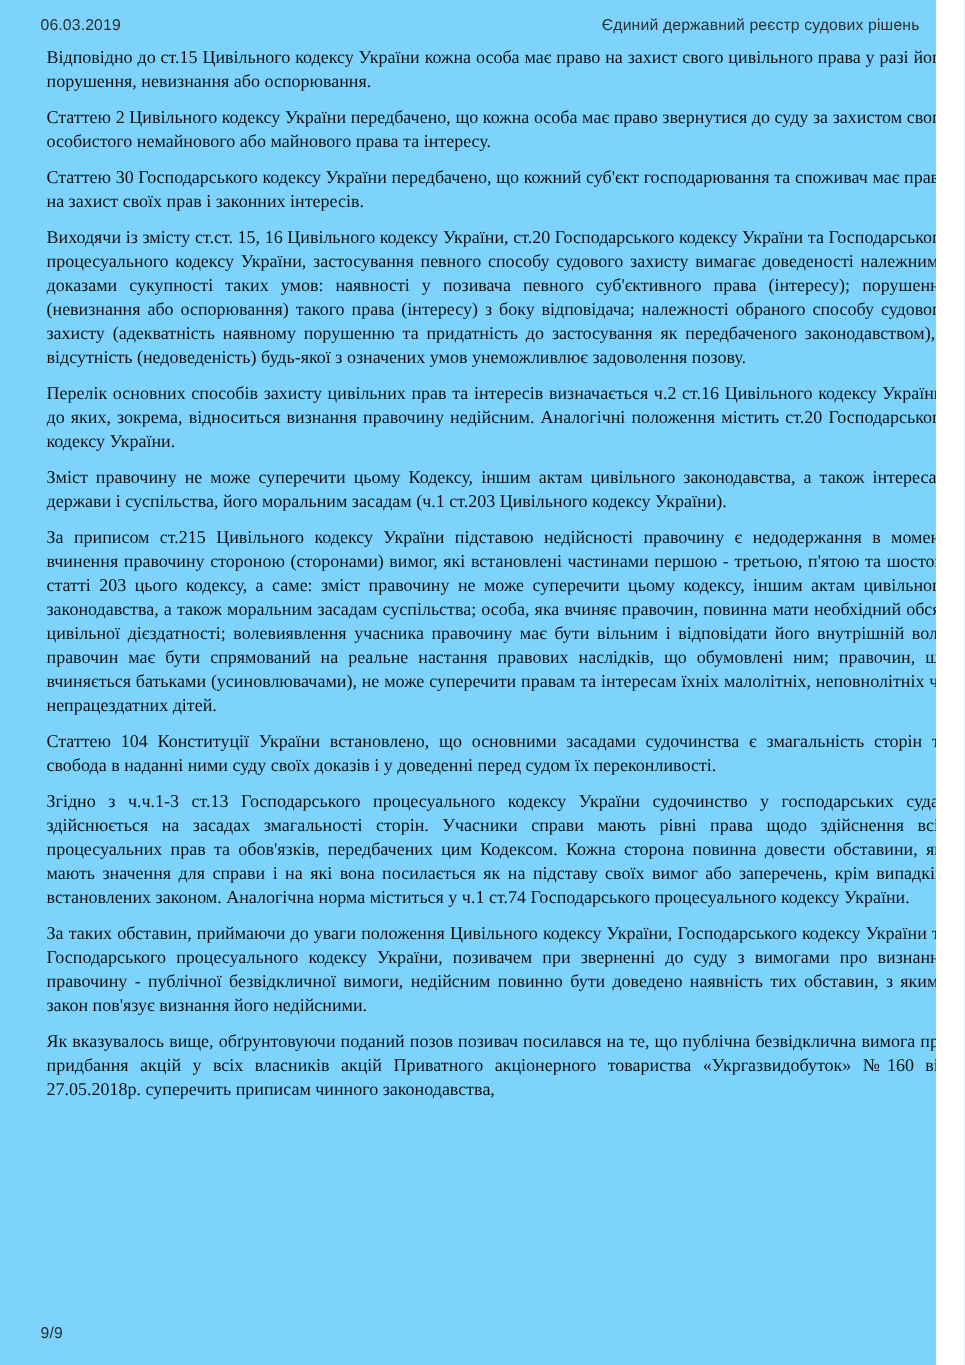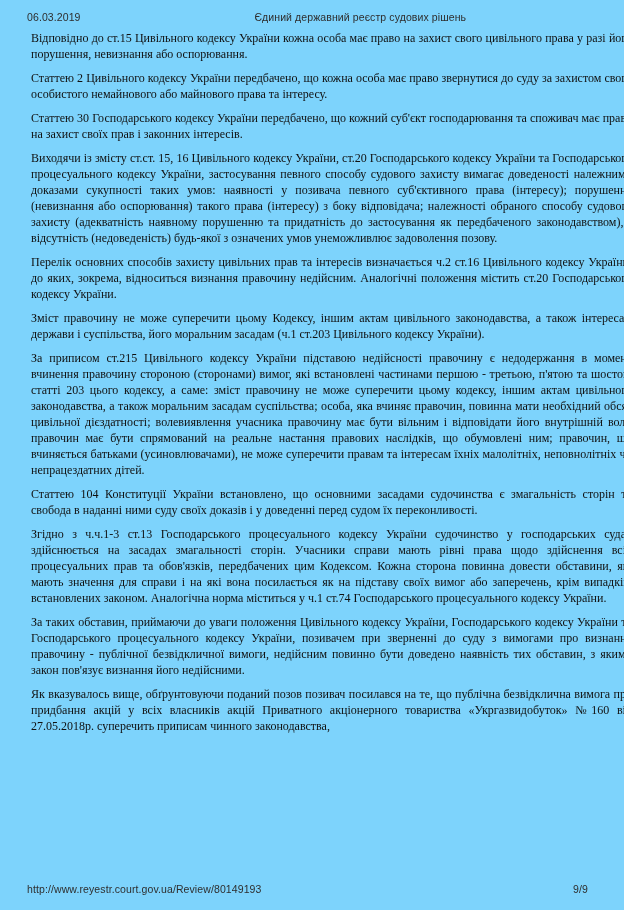--- a/index.html
+++ b/index.html
@@ -31,21 +31,21 @@
     align-items: baseline;
     padding-left: 27px;
     padding-right: 11px;
     box-sizing: border-box;
   }
   .page-header .hdr-date {
     white-space: nowrap;
   }
   .page-header .hdr-title {
     flex: 1;
-    text-align: center;
+    text-align: right;
     white-space: nowrap;
     margin-left: 27px;
   }
   .doc-body {
     position: absolute;
     top: 30px;
     left: 31px;
     width: 601px;
     height: 850px;
     overflow: hidden;
@@ -88,17 +88,16 @@
     <p>Перелік основних способів захисту цивільних прав та інтересів визначається ч.2 ст.16 Цивільного кодексу України, до яких, зокрема, відноситься визнання правочину недійсним. Аналогічні положення містить ст.20 Господарського кодексу України.</p>
     <p>Зміст правочину не може суперечити цьому Кодексу, іншим актам цивільного законодавства, а також інтересам держави і суспільства, його моральним засадам (ч.1 ст.203 Цивільного кодексу України).</p>
     <p>За приписом ст.215 Цивільного кодексу України підставою недійсності правочину є  недодержання в момент вчинення правочину стороною (сторонами) вимог, які встановлені частинами першою - третьою, п'ятою та шостою статті 203 цього кодексу, а саме: зміст  правочину не може суперечити цьому кодексу, іншим актам цивільного законодавства, а також моральним засадам суспільства; особа, яка вчиняє правочин, повинна мати необхідний обсяг цивільної дієздатності; волевиявлення учасника правочину має бути вільним і відповідати його внутрішній волі; правочин має бути спрямований на реальне настання правових наслідків, що обумовлені ним; правочин, що вчиняється батьками (усиновлювачами), не може суперечити правам та інтересам їхніх малолітніх, неповнолітніх чи непрацездатних дітей.</p>
     <p>Статтею 104 Конституції України встановлено, що основними засадами судочинства є змагальність сторін та свобода в наданні ними суду своїх доказів і у доведенні перед судом їх переконливості.</p>
     <p>Згідно з ч.ч.1-3 ст.13 Господарського процесуального кодексу України судочинство у господарських судах здійснюється на засадах змагальності сторін. Учасники справи мають рівні права щодо здійснення всіх процесуальних прав та обов'язків, передбачених цим Кодексом. Кожна сторона повинна довести обставини, які мають значення для справи і на які вона посилається як на підставу своїх вимог або заперечень, крім випадків, встановлених законом. Аналогічна норма міститься у ч.1 ст.74 Господарського процесуального кодексу України.</p>
     <p>За таких обставин, приймаючи до уваги положення Цивільного кодексу України, Господарського кодексу України та Господарського процесуального кодексу України, позивачем при зверненні до суду з вимогами про визнання правочину - публічної безвідкличної вимоги, недійсним повинно бути доведено наявність тих обставин, з якими закон пов'язує визнання його недійсними.</p>
     <p>Як вказувалось вище, обґрунтовуючи поданий позов позивач посилався на те, що публічна безвідклична вимога про придбання акцій у всіх власників акцій Приватного акціонерного товариства «Укргазвидобуток» №160 від 27.05.2018р. суперечить приписам чинного законодавства,</p>
   </div>
 
   <div class="page-footer print-meta">
-    <span>http://www.reyestr.court.gov.ua/Review/80149193</span>
     <span>9/9</span>
   </div>
 
 </div>
 
 </body></html>

